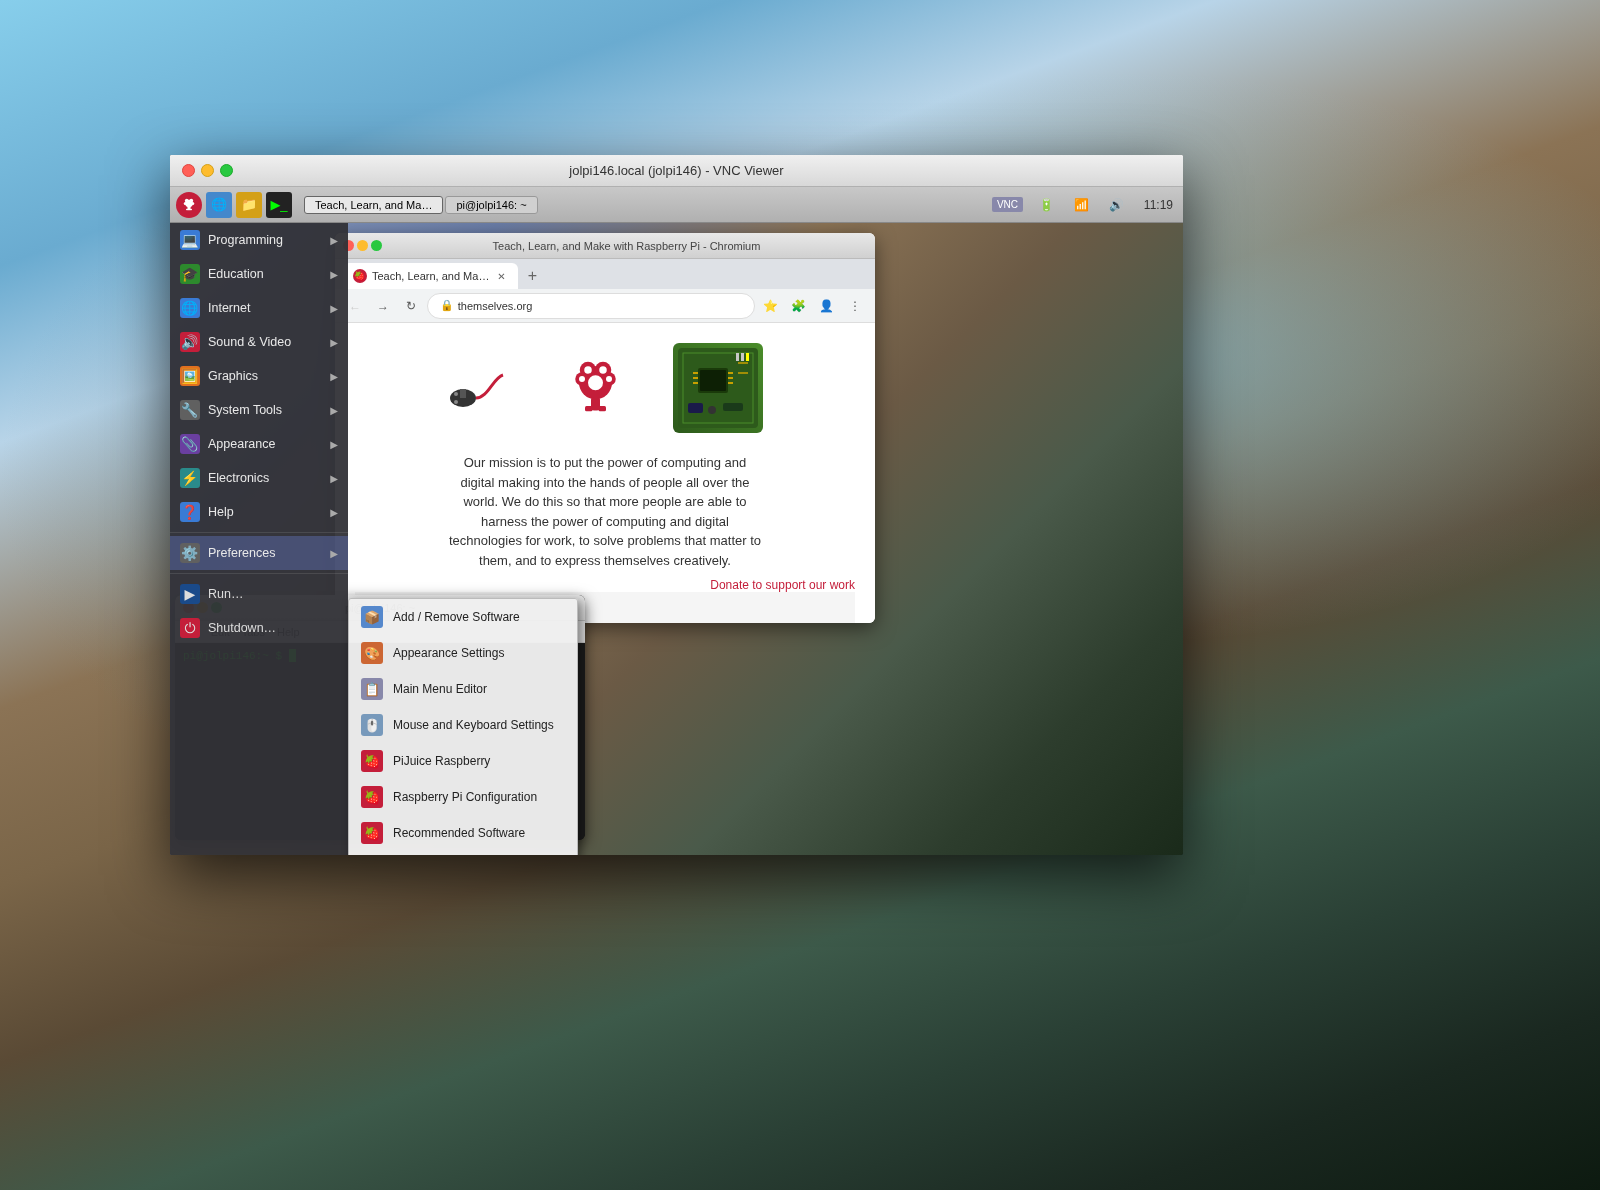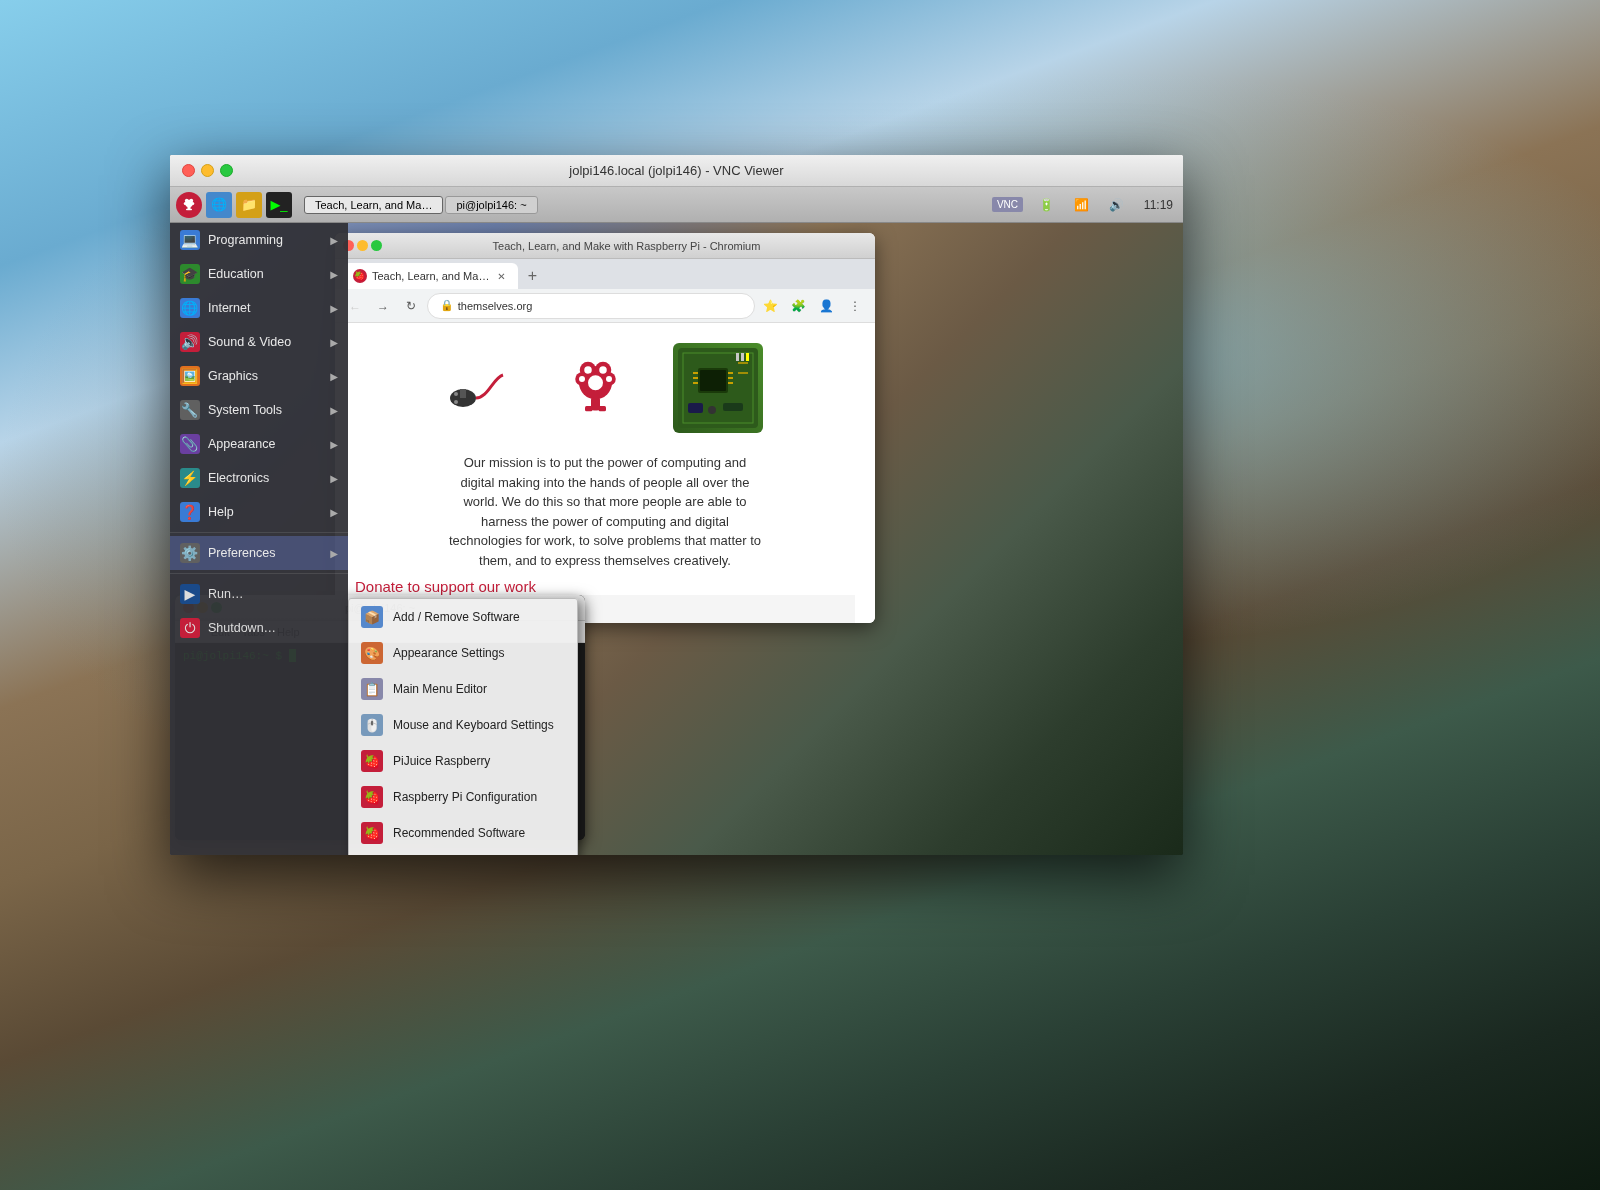--- a/index.html
+++ b/index.html
@@ -465,23 +465,23 @@
       color: #333;
       text-align: center;
       line-height: 1.5;
       max-width: 320px;
       margin: 0 auto;
     }
 
     .rpi-donate-link {
       color: #c41e3a;
       text-decoration: none;
-      font-size: 15px;
+      font-size: 12px;
       display: block;
-      text-align: left;
+      text-align: right;
       margin-top: 8px;
     }
 
     .browser-footer {
       background: #f5f5f5;
       padding: 15px 20px;
       display: grid;
       grid-template-columns: 1fr 1fr 1fr;
       gap: 15px;
       font-size: 10px;

